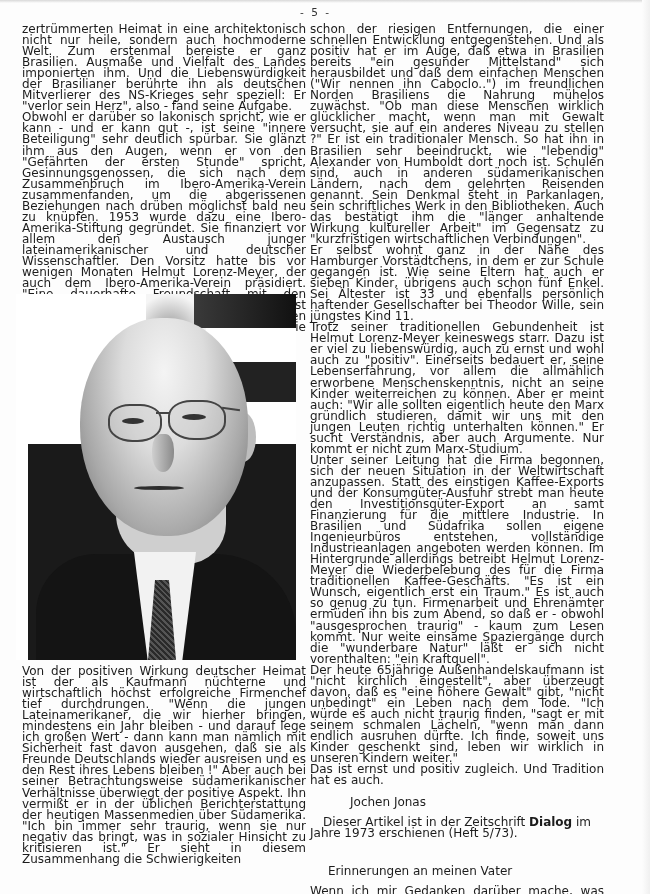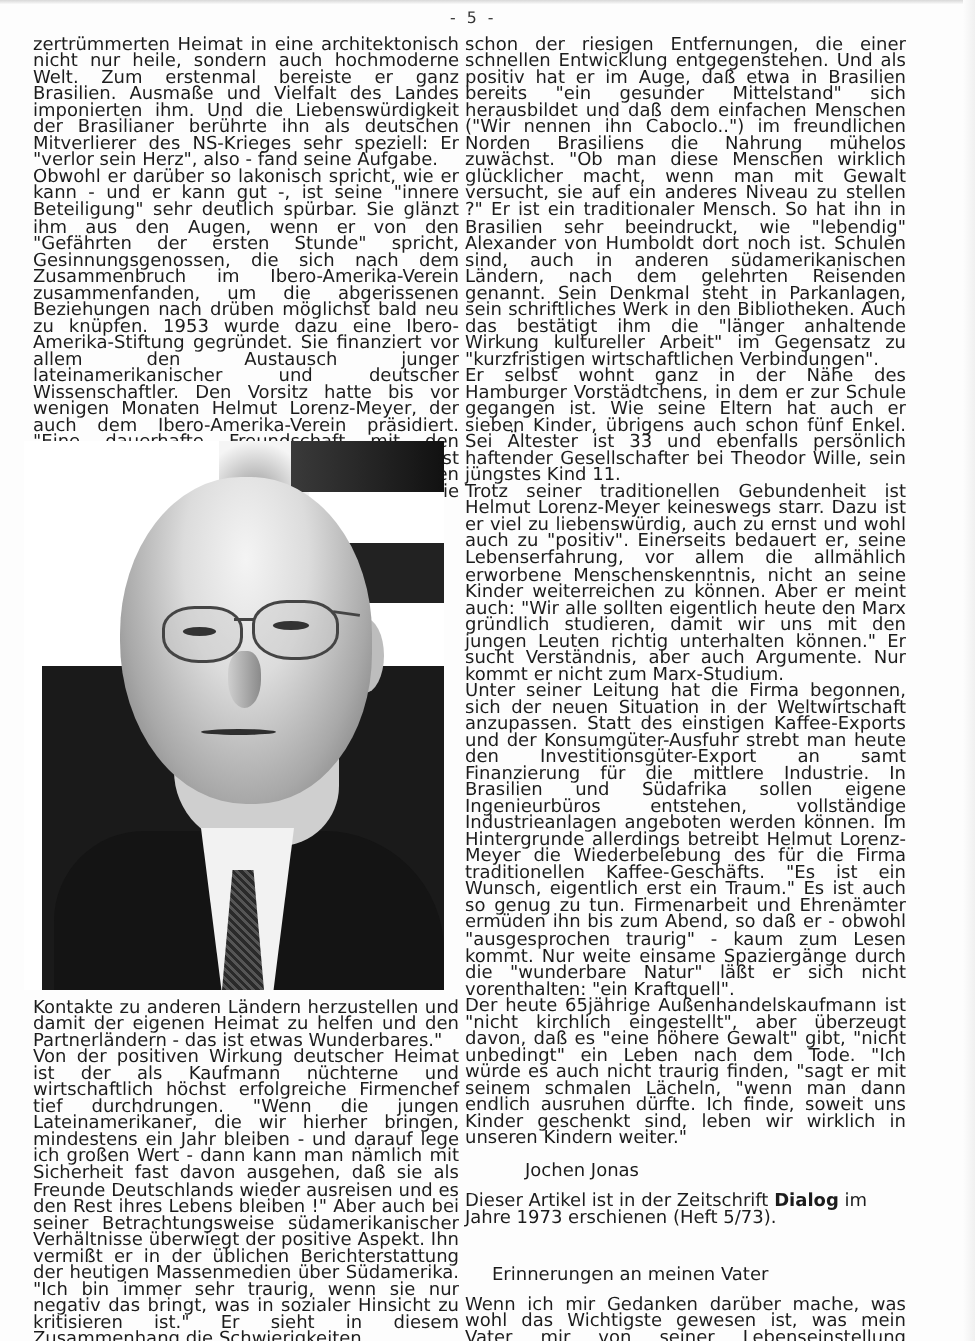--- a/index.html
+++ b/index.html
@@ -10,21 +10,21 @@
   .top-shadow { position: absolute; left: 0; top: 0; width: 650px; height: 3px; background: linear-gradient(#d8d8d8, #fdfdfd); }
   .right-edge { position: absolute; right: 0; top: 0; width: 8px; height: 894px; background: linear-gradient(90deg, #fdfdfd, #f0f0f0); }
   .page-number { position: absolute; left: 300px; top: 6px; font-size: 10.5px; letter-spacing: 2px; color: #333; }
   .col { position: absolute; font-size: 12px; line-height: 11.05px; text-align: justify; }
   .col p { margin: 0; text-align-last: left; }
   .col-left { left: 22px; width: 284px; }
   .col-left.top { top: 24px; }
   .col-left.bottom { top: 666px; }
   .col-right { left: 310px; width: 294px; top: 24px; }
   .signature { text-align: left; margin-top: 11px !important; margin-bottom: 9px !important; padding-left: 40px; }
-  .note { text-align: left; }
+  .note { text-align: center; }
   .note b { font-weight: bold; }
   .section-title { text-align: center !important; margin-top: 27px !important; margin-bottom: 9px !important; padding-left: 18px; }
   .photo {
     position: absolute; left: 16px; top: 294px; width: 280px; height: 366px; overflow: hidden;
     background: #fff;
   }
   .photo .bg-dark { position: absolute; left: 12px; top: 150px; width: 268px; height: 216px; background: #1a1a1a; }
   .photo .bg-top-right { position: absolute; left: 178px; top: 0; width: 102px; height: 34px; background: linear-gradient(90deg,#3a3a3a,#111); }
   .photo .bg-mid-right { position: absolute; left: 210px; top: 68px; width: 70px; height: 40px; background: #222; }
   .photo .bg-grey { position: absolute; left: 130px; top: 0; width: 60px; height: 60px; background: radial-gradient(circle at 40% 60%, #999, #f5f5f5 70%); }
@@ -74,27 +74,27 @@
   <div class="glass-r"></div>
   <div class="bridge"></div>
   <div class="temple"></div>
   <div class="eye-l"></div>
   <div class="eye-r"></div>
   <div class="nose"></div>
   <div class="mouth"></div>
 </div>
 
 <div class="col col-left bottom">
-  <p>Kontakte zu anderen Ländern herzustellen und damit der eigenen Heimat zu helfen und den Partnerländern - das ist etwas Wunderbares."</p>
   <p>Von der positiven Wirkung deutscher Heimat ist der als Kaufmann nüchterne und wirtschaftlich höchst erfolgreiche Firmenchef tief durchdrungen. "Wenn die jungen Lateinamerikaner, die wir hierher bringen, mindestens ein Jahr bleiben - und darauf lege ich großen Wert - dann kann man nämlich mit Sicherheit fast davon ausgehen, daß sie als Freunde Deutschlands wieder ausreisen und es den Rest ihres Lebens bleiben !" Aber auch bei seiner Betrachtungsweise südamerikanischer Verhältnisse überwiegt der positive Aspekt. Ihn vermißt er in der üblichen Berichterstattung der heutigen Massenmedien über Südamerika. "Ich bin immer sehr traurig, wenn sie nur negativ das bringt, was in sozialer Hinsicht zu kritisieren ist." Er sieht in diesem Zusammenhang die Schwierigkeiten</p>
 </div>
 
 <div class="col col-right">
   <p>schon der riesigen Entfernungen, die einer schnellen Entwicklung entgegenstehen. Und als positiv hat er im Auge, daß etwa in Brasilien bereits "ein gesunder Mittelstand" sich herausbildet und daß dem einfachen Menschen ("Wir nennen ihn Caboclo..") im freundlichen Norden Brasiliens die Nahrung mühelos zuwächst. "Ob man diese Menschen wirklich glücklicher macht, wenn man mit Gewalt versucht, sie auf ein anderes Niveau zu stellen ?" Er ist ein traditionaler Mensch. So hat ihn in Brasilien sehr beeindruckt, wie "lebendig" Alexander von Humboldt dort noch ist. Schulen sind, auch in anderen südamerikanischen Ländern, nach dem gelehrten Reisenden genannt. Sein Denkmal steht in Parkanlagen, sein schriftliches Werk in den Bibliotheken. Auch das bestätigt ihm die "länger anhaltende Wirkung kultureller Arbeit" im Gegensatz zu "kurzfristigen wirtschaftlichen Verbindungen".</p>
   <p>Er selbst wohnt ganz in der Nähe des Hamburger Vorstädtchens, in dem er zur Schule gegangen ist. Wie seine Eltern hat auch er sieben Kinder, übrigens auch schon fünf Enkel. Sei Ältester ist 33 und ebenfalls persönlich haftender Gesellschafter bei Theodor Wille, sein jüngstes Kind 11.</p>
   <p>Trotz seiner traditionellen Gebundenheit ist Helmut Lorenz-Meyer keineswegs starr. Dazu ist er viel zu liebenswürdig, auch zu ernst und wohl auch zu "positiv". Einerseits bedauert er, seine Lebenserfahrung, vor allem die allmählich erworbene Menschenskenntnis, nicht an seine Kinder weiterreichen zu können. Aber er meint auch: "Wir alle sollten eigentlich heute den Marx gründlich studieren, damit wir uns mit den jungen Leuten richtig unterhalten können." Er sucht Verständnis, aber auch Argumente. Nur kommt er nicht zum Marx-Studium.</p>
   <p>Unter seiner Leitung hat die Firma begonnen, sich der neuen Situation in der Weltwirtschaft anzupassen. Statt des einstigen Kaffee-Exports und der Konsumgüter-Ausfuhr strebt man heute den Investitionsgüter-Export an samt Finanzierung für die mittlere Industrie. In Brasilien und Südafrika sollen eigene Ingenieurbüros entstehen, vollständige Industrieanlagen angeboten werden können. Im Hintergrunde allerdings betreibt Helmut Lorenz-Meyer die Wiederbelebung des für die Firma traditionellen Kaffee-Geschäfts. "Es ist ein Wunsch, eigentlich erst ein Traum." Es ist auch so genug zu tun. Firmenarbeit und Ehrenämter ermüden ihn bis zum Abend, so daß er - obwohl "ausgesprochen traurig" - kaum zum Lesen kommt. Nur weite einsame Spaziergänge durch die "wunderbare Natur" läßt er sich nicht vorenthalten: "ein Kraftquell".</p>
   <p>Der heute 65jährige Außenhandelskaufmann ist "nicht kirchlich eingestellt", aber überzeugt davon, daß es "eine höhere Gewalt" gibt, "nicht unbedingt" ein Leben nach dem Tode. "Ich würde es auch nicht traurig finden, "sagt er mit seinem schmalen Lächeln, "wenn man dann endlich ausruhen dürfte. Ich finde, soweit uns Kinder geschenkt sind, leben wir wirklich in unseren Kindern weiter."</p>
+  <p>Das ist ernst und positiv zugleich. Und Tradition hat es auch.</p>
   <p class="signature">Jochen Jonas</p>
   <p class="note"><span>Dieser Artikel ist in der Zeitschrift </span><b>Dialog</b><span> im Jahre 1973 erschienen (Heft 5/73).</span></p>
   <p class="section-title">Erinnerungen an meinen Vater</p>
   <p>Wenn ich mir Gedanken darüber mache, was wohl das Wichtigste gewesen ist, was mein Vater mir von seiner Lebenseinstellung mitgegeben hat, so ist es seine Liebe zur Natur, zur Weite des Ausblicks und zur Entspannung bei ihrem Anblick. Wenn er meine Schwester Gabriele und mich - wir waren im Grundschulalter - jeden Sonntagmorgen an die Hand nahm und mit uns einen Rundgang über das Gut Silk machte, hat sich seine Einstellung dem Natürlichen gegenüber auf mich übertragen. Wichtig für mich war auch sein Selbstbewußtsein im Umgang mit anderen Menschen, sein Humor und seine Gelassenheit, Eigenschaften, die immer mit einer starken Fürsorglichkeit verbunden waren. Gabriele und ich - seine beiden "Mäuse" - wurden, wie wir klein waren, von ihm sehr verwöhnt, eine Verwöhnung, die ich im Laufe der Zeit auch abzuschütteln lernen mußte. Ich</p>
 </div>
 
 </body></html>

